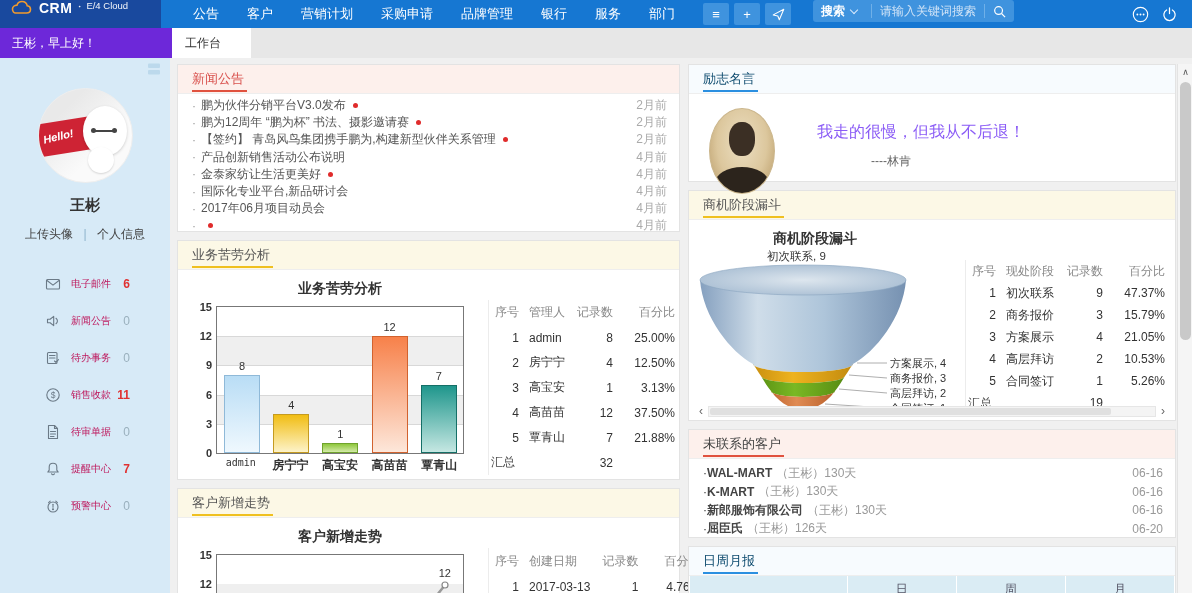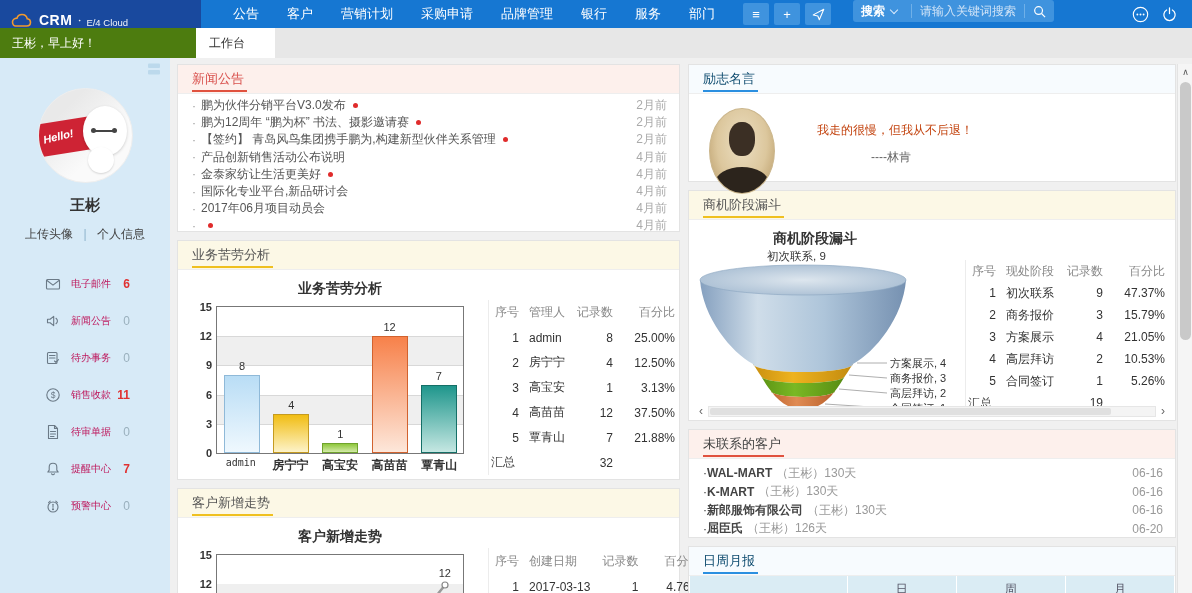--- a/index.html
+++ b/index.html
@@ -1,40 +1,40 @@
 <!DOCTYPE html>
 <html><head>
 <meta charset="utf-8">
 <style>
 * { margin:0; padding:0; box-sizing:border-box; }
 body { font-family:"Liberation Sans","DejaVu Sans",sans-serif; font-size:12px; color:#333; }
 .page { width:1192px; height:593px; overflow:hidden; background:#f0f0f0; position:relative; }
 
 
 .topbar { height:28px; background:#1677d2; display:flex; align-items:stretch; }
-.logo-area { width:201px; background:#19499e; display:flex; align-items:flex-end; padding-left:10px; color:#fff; flex:none; }
+.logo-area { width:161px; background:#19499e; display:flex; align-items:flex-start; padding-left:10px; color:#fff; flex:none; }
 .cloud { margin-right:7px; display:flex; }
 .brand { font-size:14px; font-weight:bold; letter-spacing:.5px; }
 .brand-sep { font-size:10px; margin:0 2px; opacity:.9; }
 .brand-suffix { font-size:9.5px; opacity:.95; }
 .nav { display:flex; align-items:center; margin-left:18px; }
 .nav-item { color:#fff; font-size:13px; padding:0 14px; line-height:28px; cursor:pointer; white-space:nowrap; }
 .top-actions { display:flex; align-items:center; gap:5px; margin-left:14px; }
 .tbtn { width:26px; height:22px; background:#3f93de; border-radius:2px; color:#fff; display:flex; align-items:center; justify-content:center; font-size:13px; cursor:pointer; }
 .searchbox { margin-left:22px; height:22px; background:#3f93de; border-radius:3px; display:flex; align-items:center; padding:0 8px; color:#fff; }
 .search-label { font-size:12px;font-weight:bold; }
 .chev { width:6px; height:6px; border-right:1.3px solid #d9eafc; border-bottom:1.3px solid #d9eafc; transform:rotate(45deg); margin:-3px 6px 0 6px; }
 .s-div { width:1px; height:14px; background:#6fb0e8; margin:0 8px; }
 .search-ph { color:#cfe3f7; font-size:12px; white-space:nowrap; }
 .top-right { margin-left:auto; display:flex; align-items:center; gap:12px; padding-right:14px; }
 .circ-icon { display:flex; cursor:pointer; }
 
 
 .bar2 { height:30px; display:flex; }
-.greeting { width:196px; flex:none; background:#4d7c0f; color:#fff; font-size:12px; display:flex; align-items:center; padding-left:12px; }
+.greeting { width:172px; flex:none; background:#6d28d9; color:#fff; font-size:12px; display:flex; align-items:center; padding-left:12px; }
 .tabbar { flex:1; background:#e7e7e7; display:flex; align-items:stretch; }
 .tab { background:#fff; color:#333; font-size:12px; padding:0 30px 0 13px; display:flex; align-items:center; cursor:pointer; }
 
 
 .main { display:flex; height:535px; }
 .sidebar { width:170px; flex:none; background:#d7eaf7; position:relative; }
 .collapse-ic { position:absolute; top:4px; right:9px; cursor:pointer; }
 .avatar { width:95px; height:95px; border-radius:50%; margin:30px auto 0; background:linear-gradient(135deg,#e9e9e9 25%,#fafafa 65%); position:relative; overflow:hidden; border:1px solid #eee; }
 .av-band { position:absolute; left:-12px; top:30px; width:92px; height:33px; background:#ce2334; transform:rotate(-9deg); }
 .av-band span { color:#fff; font-style:italic; font-size:11px; font-weight:bold; position:absolute; left:16px; top:9px; transform:rotate(-4deg); }
@@ -109,21 +109,21 @@
 .trow .c4 { text-align:right; }
 .trow.thead { color:#888; }
 .trow.tfoot .cf { grid-column:1/3; text-align:left; color:#444; }
 
 
 .quote-body { display:flex; padding:14px 10px 0 20px; }
 .portrait { width:66px; height:86px; border-radius:50%; background:radial-gradient(ellipse at 50% 40%, #ecdfc2 0%, #dcc79d 55%, #b3945f 100%); position:relative; overflow:hidden; flex:none; border:1px solid #cbb68c; }
 .p-head { position:absolute; top:13px; left:50%; transform:translateX(-50%); width:26px; height:34px; background:#3b2f24; border-radius:46%; }
 .p-body { position:absolute; bottom:-6px; left:50%; transform:translateX(-50%); width:54px; height:32px; background:#2c241c; border-radius:50% 50% 0 0; }
 .p-collar { position:absolute; bottom:14px; left:50%; transform:translateX(-50%); width:10px; height:10px; background:#e8dcc0; }
-.quote-text { margin:14px 0 0 42px; font-size:12px; color:#c2410c; }
+.quote-text { margin:14px 0 0 42px; font-size:16px; color:#8b5cf6; }
 .quote-author { margin:10px 0 0 96px; font-size:12px; color:#666; }
 
 
 .funnel-body { position:relative; height:201px; }
 .f-title { position:absolute; left:36px; top:10px; width:180px; text-align:center; font-weight:bold; font-size:14px; color:#333; }
 .f-table { position:absolute; right:10px; top:40px; width:200px; }
 .hscroll { position:absolute; left:5px; right:5px; bottom:3px; height:13px; display:flex; align-items:center; }
 .hs-arrow { width:14px; color:#666; font-size:12px; text-align:center; line-height:13px; cursor:pointer; }
 .hs-track { flex:1; height:11px; background:#f4f4f4; border:1px solid #e6e6e6; position:relative; }
 .hs-thumb { position:absolute; left:1px; top:1px; bottom:1px; width:90%; background:#e0e0e0; border-radius:2px; cursor:pointer; }

